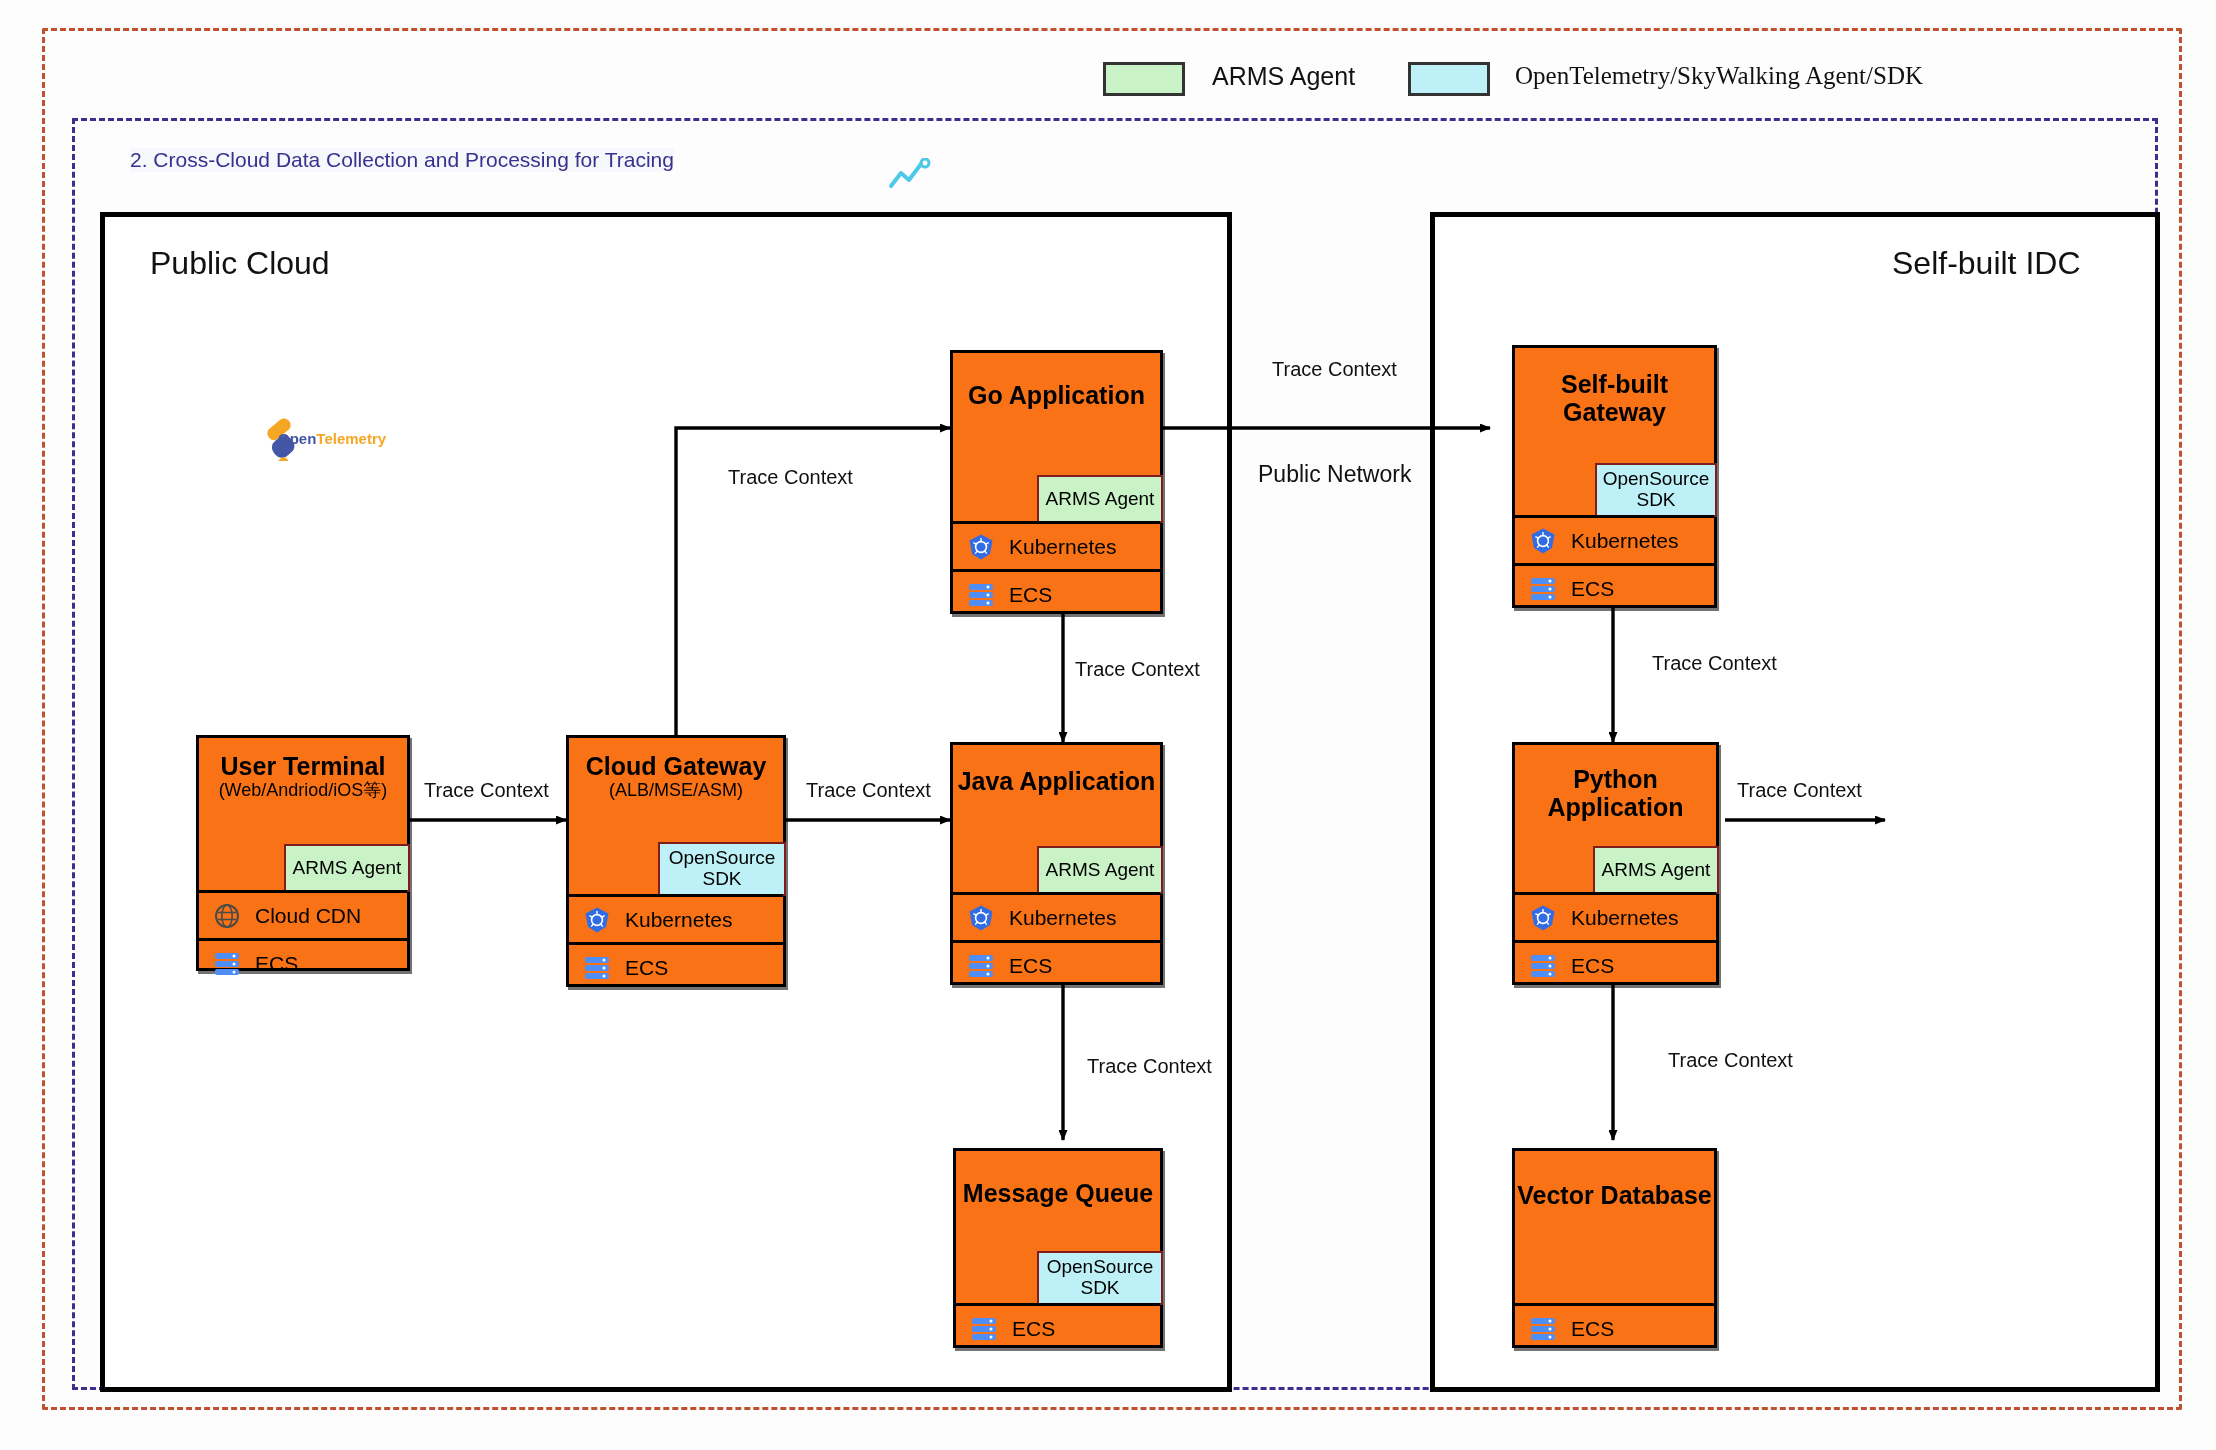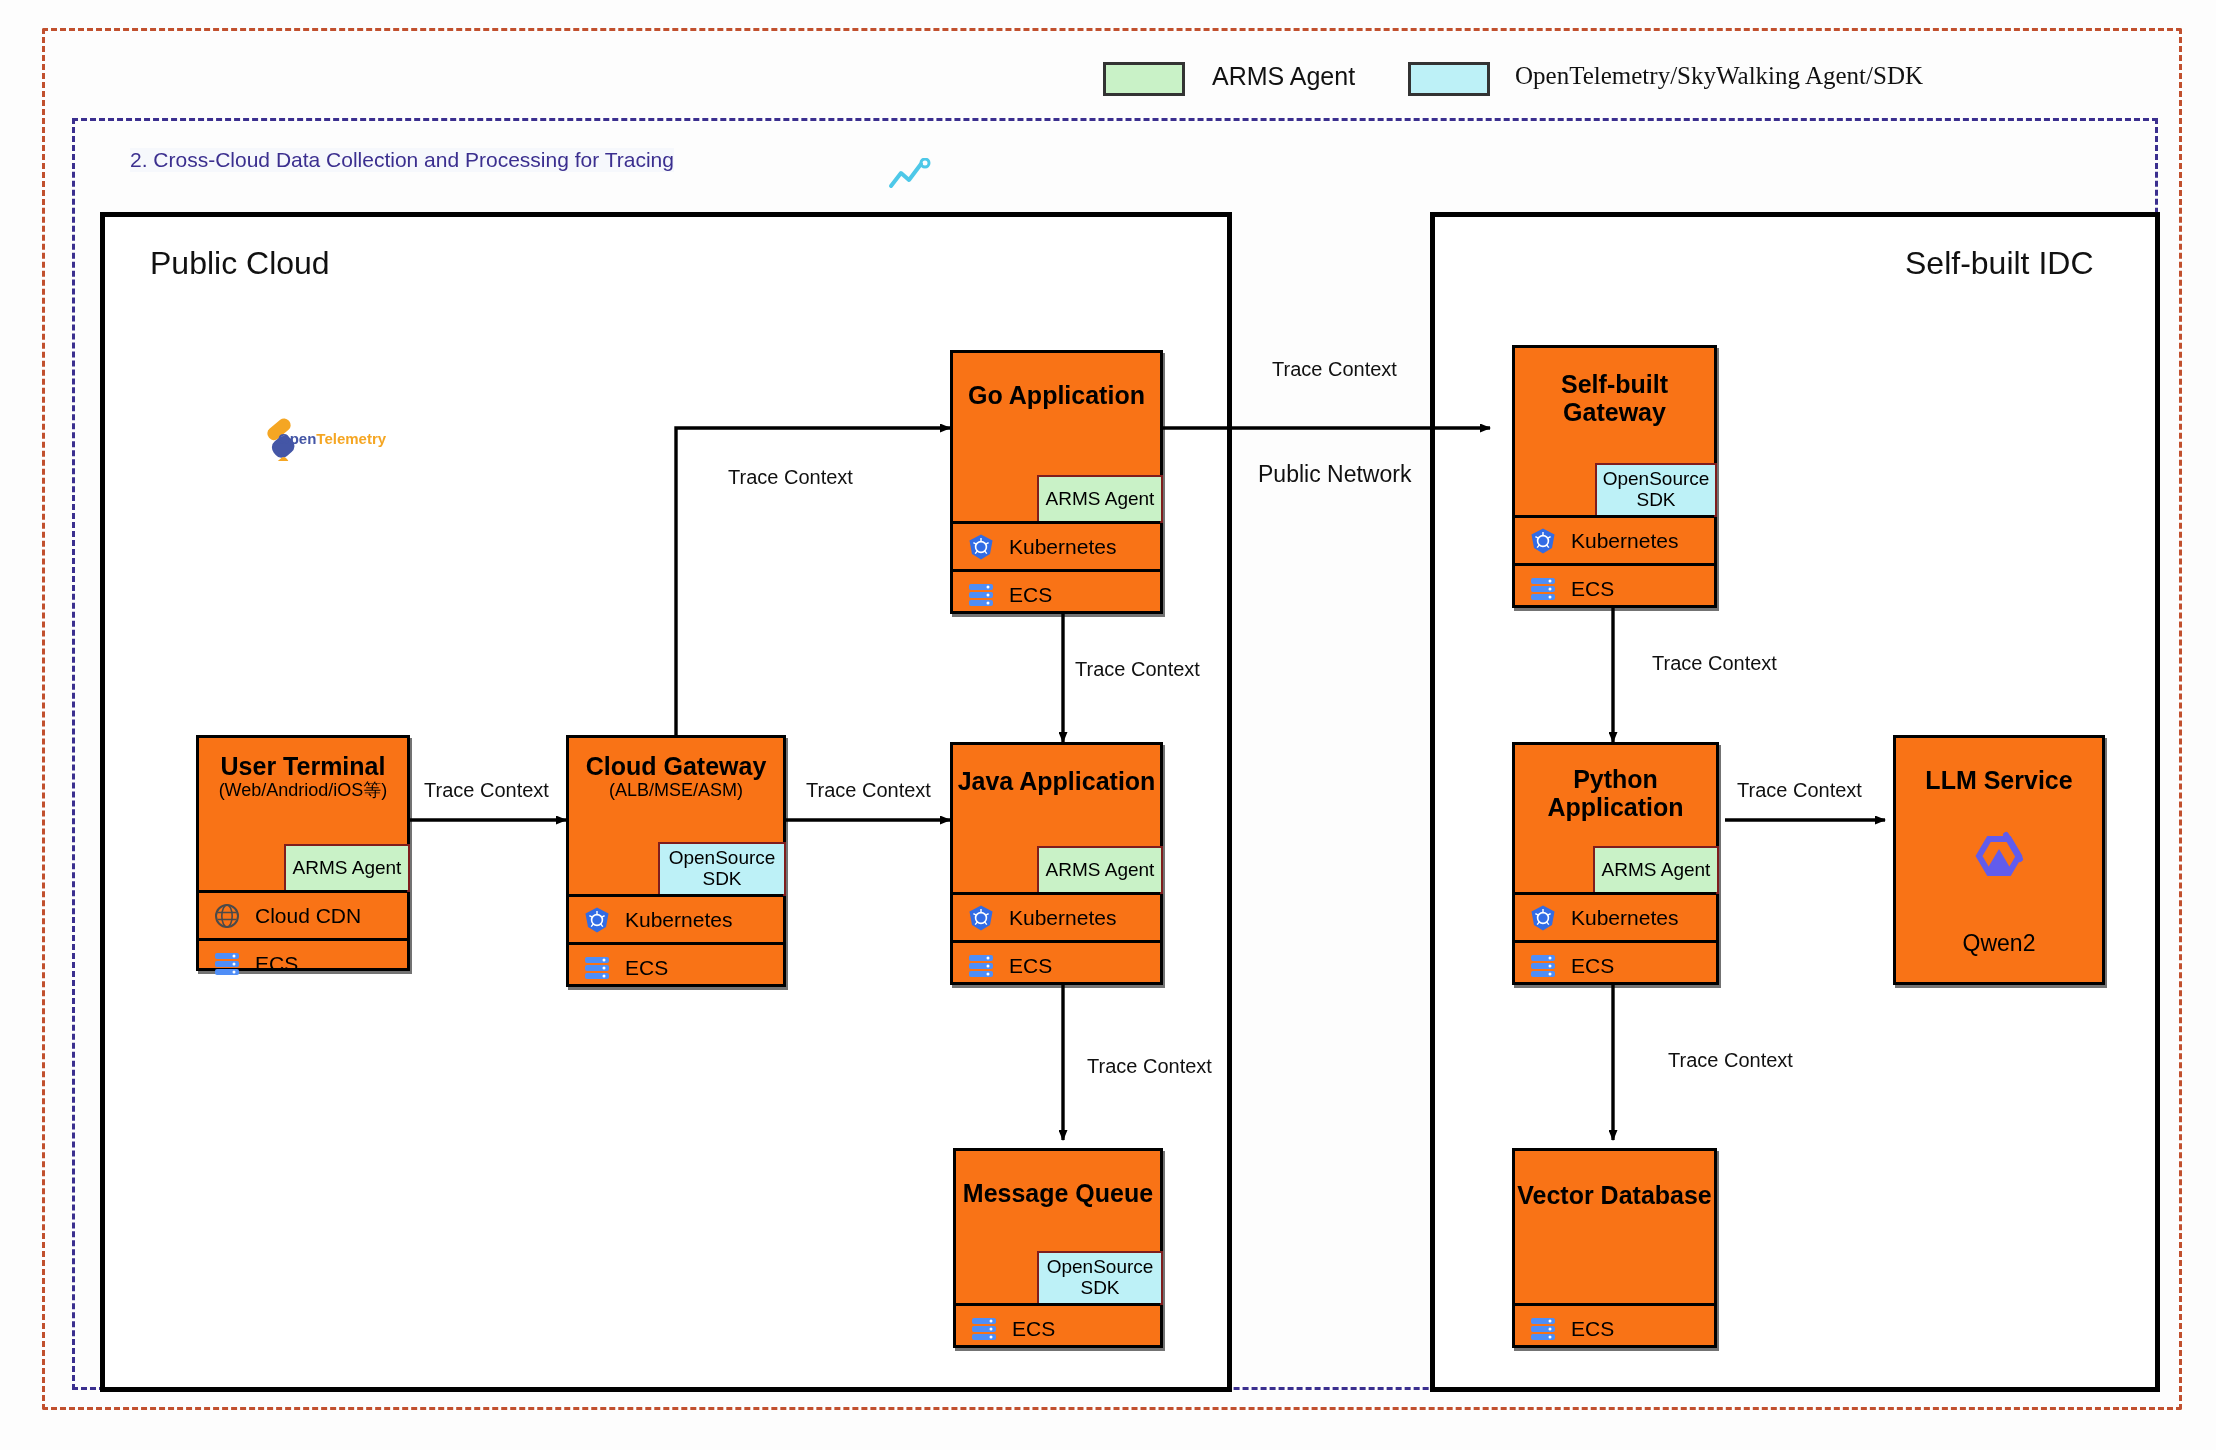--- a/index.html
+++ b/index.html
@@ -33,21 +33,21 @@
   .otel-text{position:absolute;left:278px;top:430px;font-size:15px;font-weight:bold;white-space:nowrap;}
   .otel-text .o{color:#4456a6;}
   .otel-text .t{color:#f5a623;}
 
   
   .cloud-box{position:absolute;border:5px solid #000;background:#fff;box-sizing:border-box;}
   #public-cloud{left:100px;top:212px;width:1132px;height:1180px;}
   #self-idc{left:1430px;top:212px;width:730px;height:1180px;}
   .cloud-title{position:absolute;font-size:32px;color:#111;white-space:nowrap;}
   #public-cloud-title{left:150px;top:245px;}
-  #self-idc-title{left:1892px;top:245px;margin-left:13px;}
+  #self-idc-title{left:1892px;top:245px;}
 
   
   .node{position:absolute;border:3px solid #000;background:#f97316;box-sizing:border-box;
         box-shadow:2px 3px 0 rgba(0,0,0,.55);}
   .node .head{position:relative;display:flex;flex-direction:column;align-items:center;
         justify-content:flex-start;padding-top:14px;box-sizing:border-box;}
   .node .title{font-size:25px;font-weight:bold;color:#000;text-align:center;line-height:1.12;}
   .node .subtitle{font-size:18px;color:#000;line-height:1.15;}
 
   
@@ -375,31 +375,20 @@
           <rect x="2" y="18" width="24" height="6" rx="2" fill="#4f8ef7"></rect>
           <circle cx="21" cy="5" r="1.5" fill="#fff"></circle>
             <circle cx="21" cy="13" r="1.5" fill="#fff"></circle>
             <circle cx="21" cy="21" r="1.5" fill="#fff"></circle>
         </svg>
       </span>
       <span class="lbl">ECS</span>
     </div>
   </div>
 
-  <div class="node" id="n-llm" style="left:1893px;top:735px;width:212px;height:250px;">
-    <div class="head" style="height:100%;padding-top:28px;justify-content:space-between;padding-bottom:26px;">
-      <div class="title">LLM Service</div>
-      <svg width="62" height="62" viewBox="0 0 62 62">
-        <path d="M21 8 L41 8 L51 25 L41 42 L21 42 L11 25 Z" fill="none" stroke="#615ced" stroke-width="6"></path>
-        <path d="M31 18 L44 40 L18 40 Z" fill="#615ced"></path>
-        <path d="M38 4 L52 28" stroke="#615ced" stroke-width="6" stroke-linecap="round"></path>
-      </svg>
-      <div class="subtitle" style="font-size:23px;">Qwen2</div>
-    </div>
-  </div>
 
   <div class="node" id="n-vector-db" style="left:1512px;top:1148px;width:205px;height:200px;">
     <div class="head" style="height:152px;padding-top:30px;">
       <div class="title">Vector Database</div>
     </div>
     <div class="row">
       <span class="ico">
         <svg width="28" height="26" viewBox="0 0 28 26">
           <rect x="2" y="2" width="24" height="6" rx="2" fill="#4f8ef7"></rect>
           <rect x="2" y="10" width="24" height="6" rx="2" fill="#4f8ef7"></rect>

